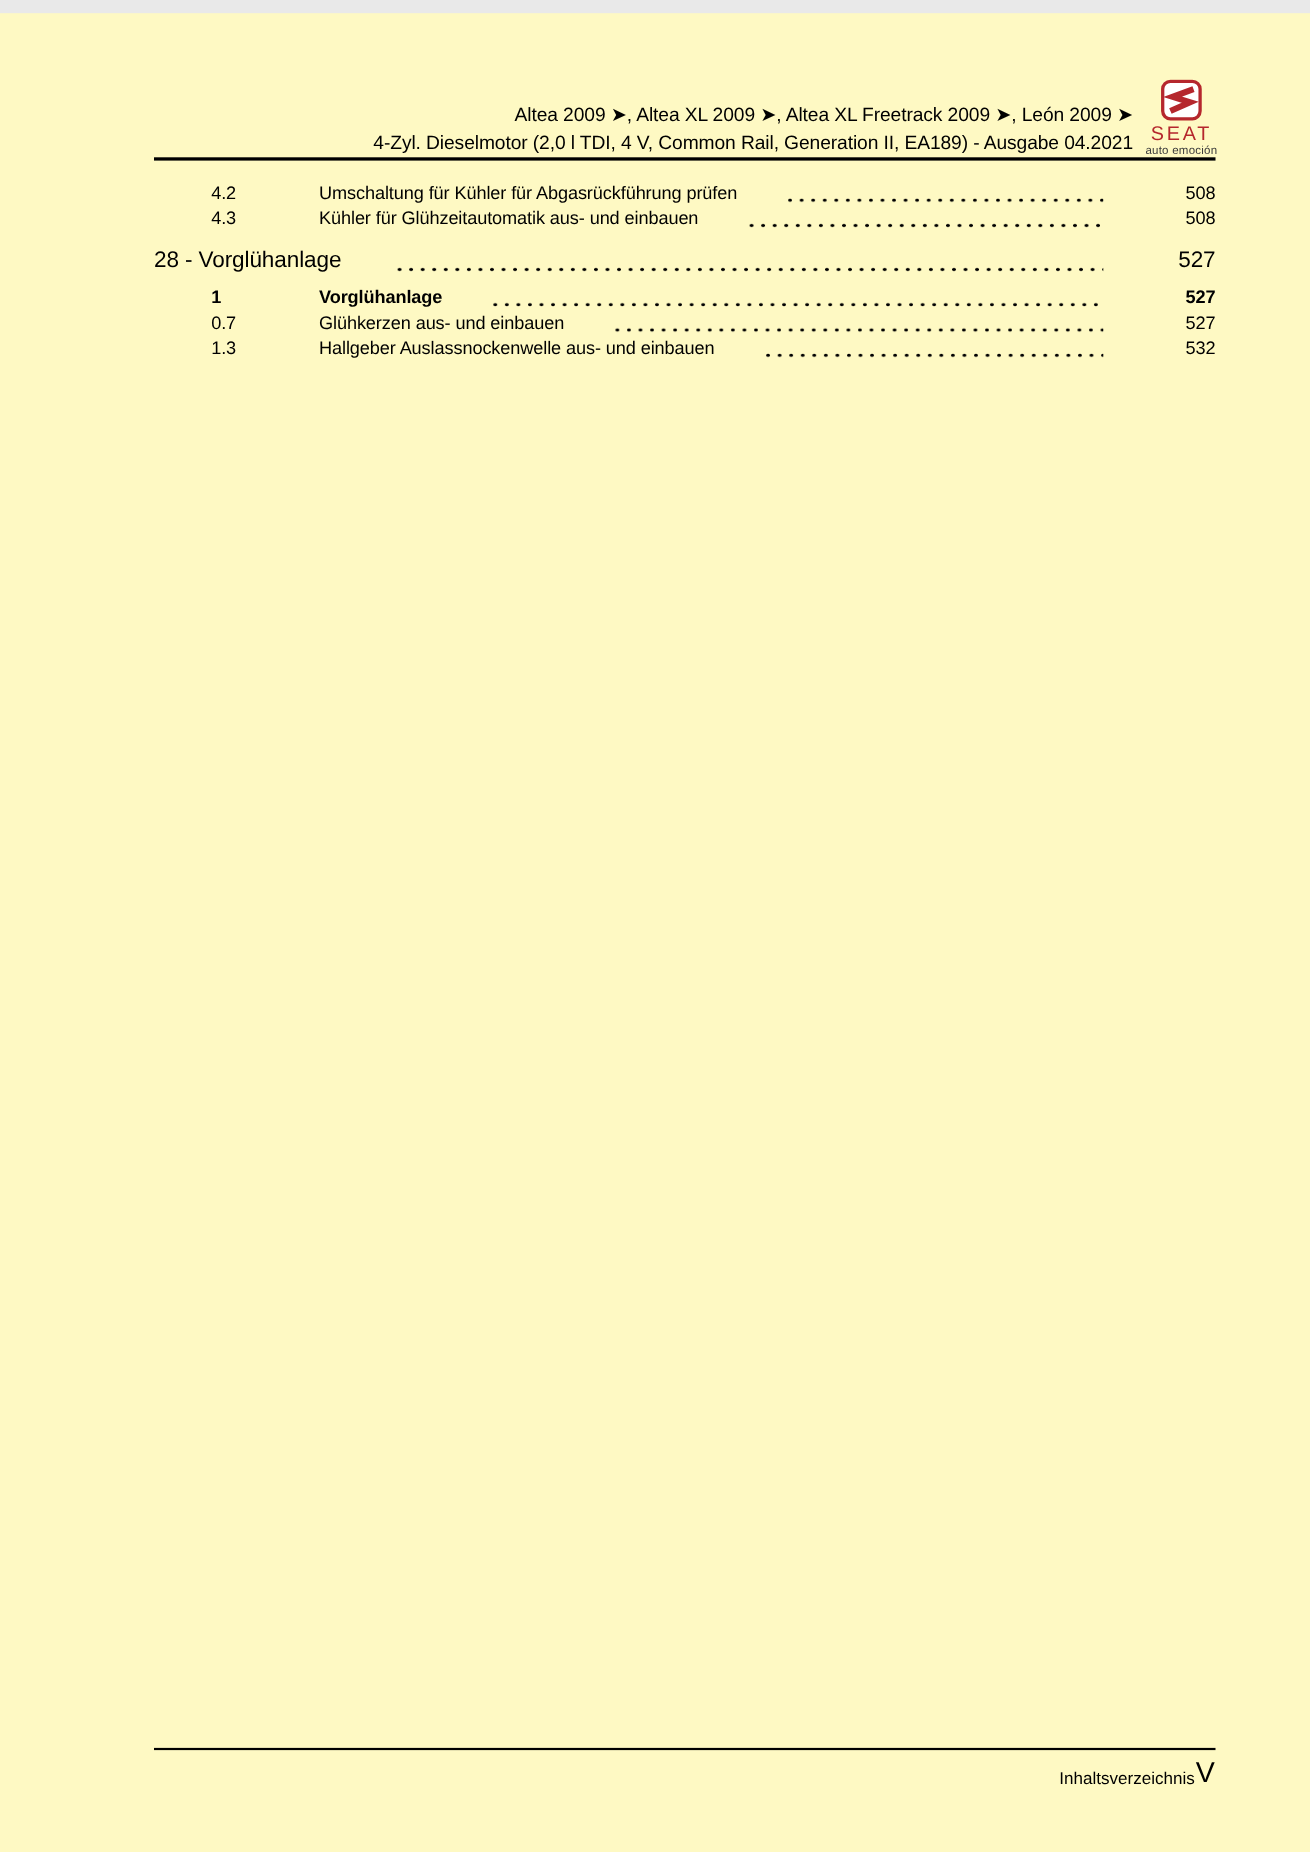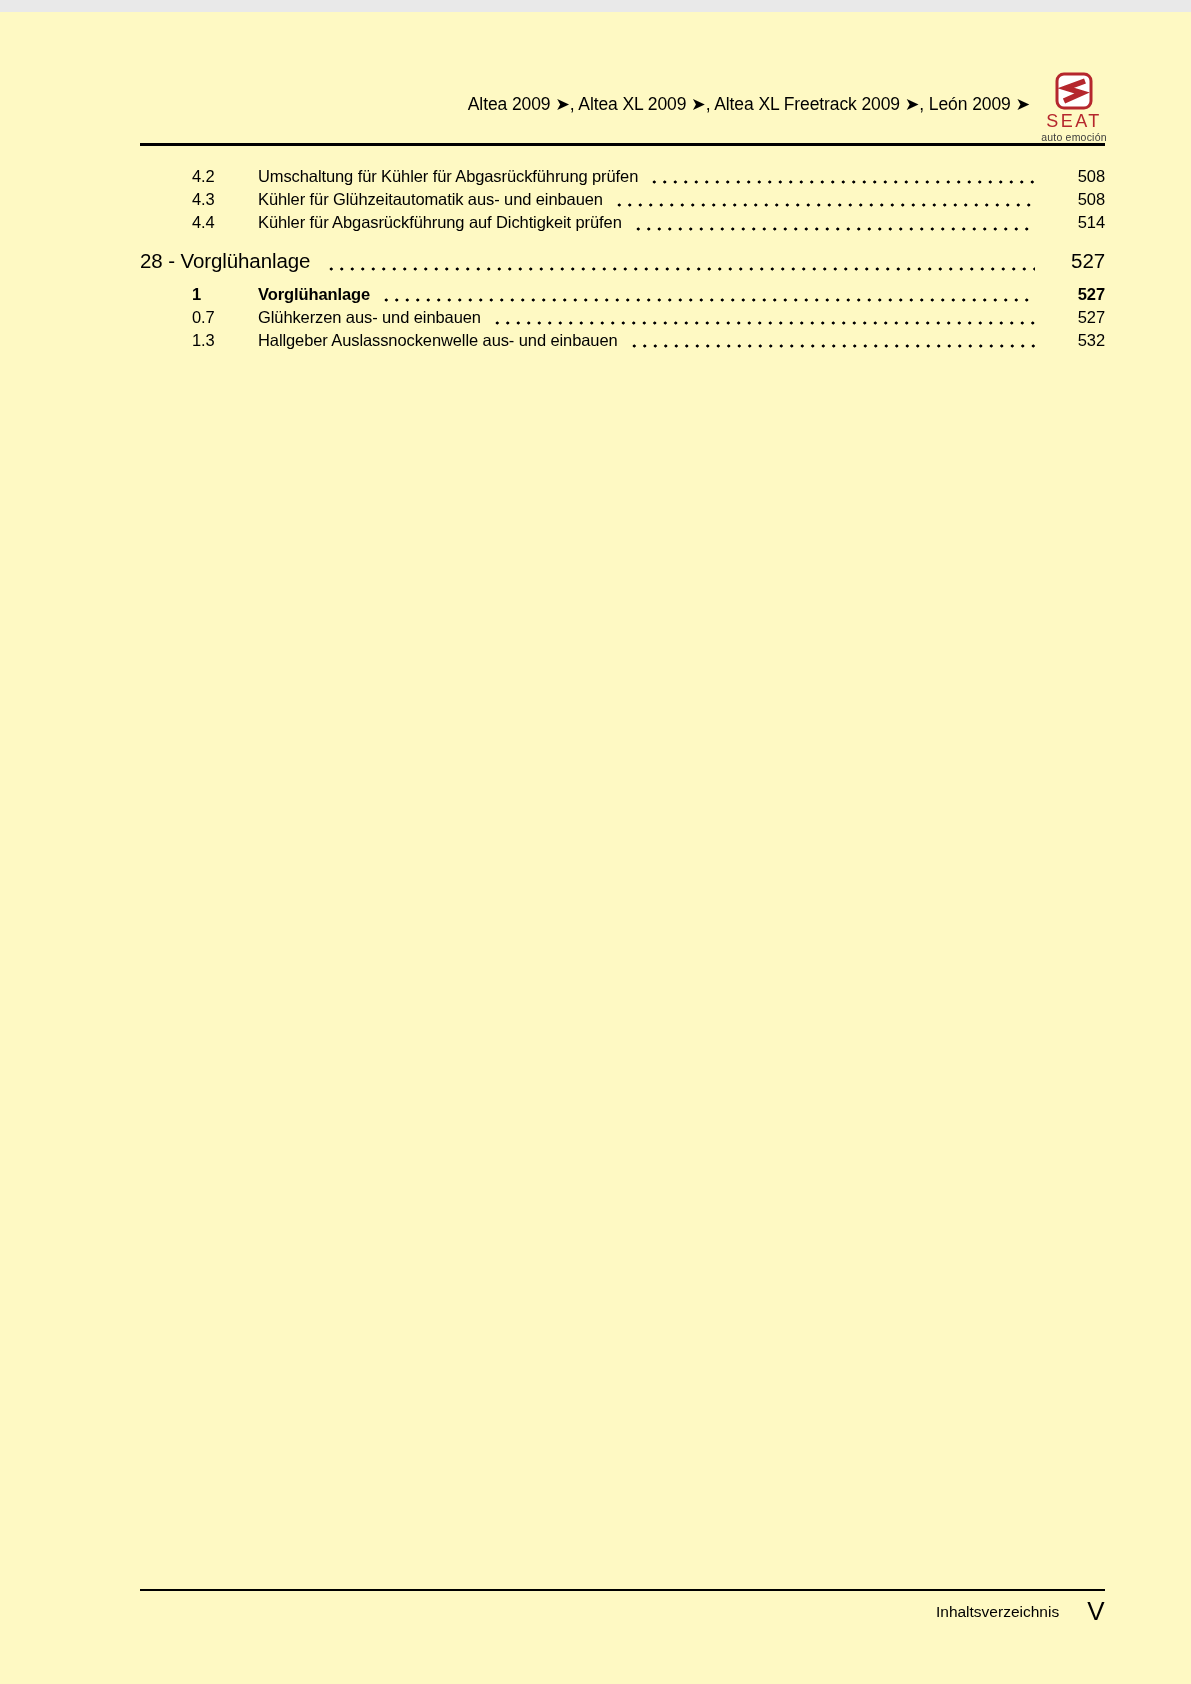--- a/index.html
+++ b/index.html
@@ -42,20 +42,21 @@
 
   
   .toc {
     position:absolute; left:140px; top:155px; width:965px;
   }
   .toc-row {
     display:flex; align-items:baseline;
     height:23.2px;
     font-size:16.5px;
     letter-spacing:-0.1px;
+    gap:32px;
   }
   .toc-row .toc-num   { flex:0 0 66px; margin-left:52px; }
   .toc-row .toc-title { white-space:nowrap; }
   .toc-row .toc-dots  {
     flex:1 1 auto;
     align-self:stretch;
     margin:0 18px 0 11px;
     background-image:radial-gradient(circle, #000 1.4px, transparent 1.7px);
     background-size:10.5px 4px;
     background-repeat:repeat-x;
@@ -71,32 +72,33 @@
   }
   .toc-row.chapter .toc-dots { margin-left:16px; background-position:left calc(100% - 8px); }
 
   
   .footer-rule {
     position:absolute; left:140px; top:1577px;
     width:965px; height:2px; background:#000;
   }
   .footer {
     position:absolute; top:1584px; right:86px;
-    display:flex; align-items:center; gap:28px;
+    display:flex; align-items:flex-end; gap:1px;
   }
   .footer .footer-label { font-size:15.5px; }
   .footer .footer-page  { font-size:26px; letter-spacing:0.5px; }
 </style>
 </head>
 <body>
 
 <div class="page">
 
   <div class="header-text">
     <div>Altea 2009 ➤, Altea XL 2009 ➤, Altea XL Freetrack 2009 ➤, León 2009 ➤</div>
+    <div>4-Zyl. Dieselmotor (2,0 l TDI, 4 V, Common Rail, Generation II, EA189) - Ausgabe 04.2021</div>
   </div>
 
   <div class="logo">
     <svg class="emblem" width="38" height="38" viewBox="0 0 38 38" aria-hidden="true">
       <rect x="2" y="2" width="34" height="34" rx="7" fill="#ffffff" stroke="#b5272d" stroke-width="3"></rect>
       <path d="M30 9 L11 16 L27 21 L9 29" fill="none" stroke="#b5272d" stroke-width="5.5" stroke-linejoin="miter"></path>
     </svg>
     <span class="brand" style="color:#b5272d">SEAT</span>
     <span class="tagline" style="color:#3c3c3c">auto emoción</span>
   </div>
@@ -108,26 +110,20 @@
       <span class="toc-num">4.2</span>
       <span class="toc-title">Umschaltung für Kühler für Abgasrückführung prüfen</span>
       <span class="toc-dots"></span>
       <span class="toc-page">508</span>
     </div>
       <div class="toc-row">
       <span class="toc-num">4.3</span>
       <span class="toc-title">Kühler für Glühzeitautomatik aus- und einbauen</span>
       <span class="toc-dots"></span>
       <span class="toc-page">508</span>
-    </div>
-      <div class="toc-row">
-      <span class="toc-num">4.4</span>
-      <span class="toc-title">Kühler für Abgasrückführung auf Dichtigkeit prüfen</span>
-      <span class="toc-dots"></span>
-      <span class="toc-page">514</span>
     </div>
       <div class="toc-row chapter bold">
 
       <span class="toc-title">28 - Vorglühanlage</span>
       <span class="toc-dots"></span>
       <span class="toc-page">527</span>
     </div>
       <div class="toc-row bold">
       <span class="toc-num">1</span>
       <span class="toc-title">Vorglühanlage</span>

